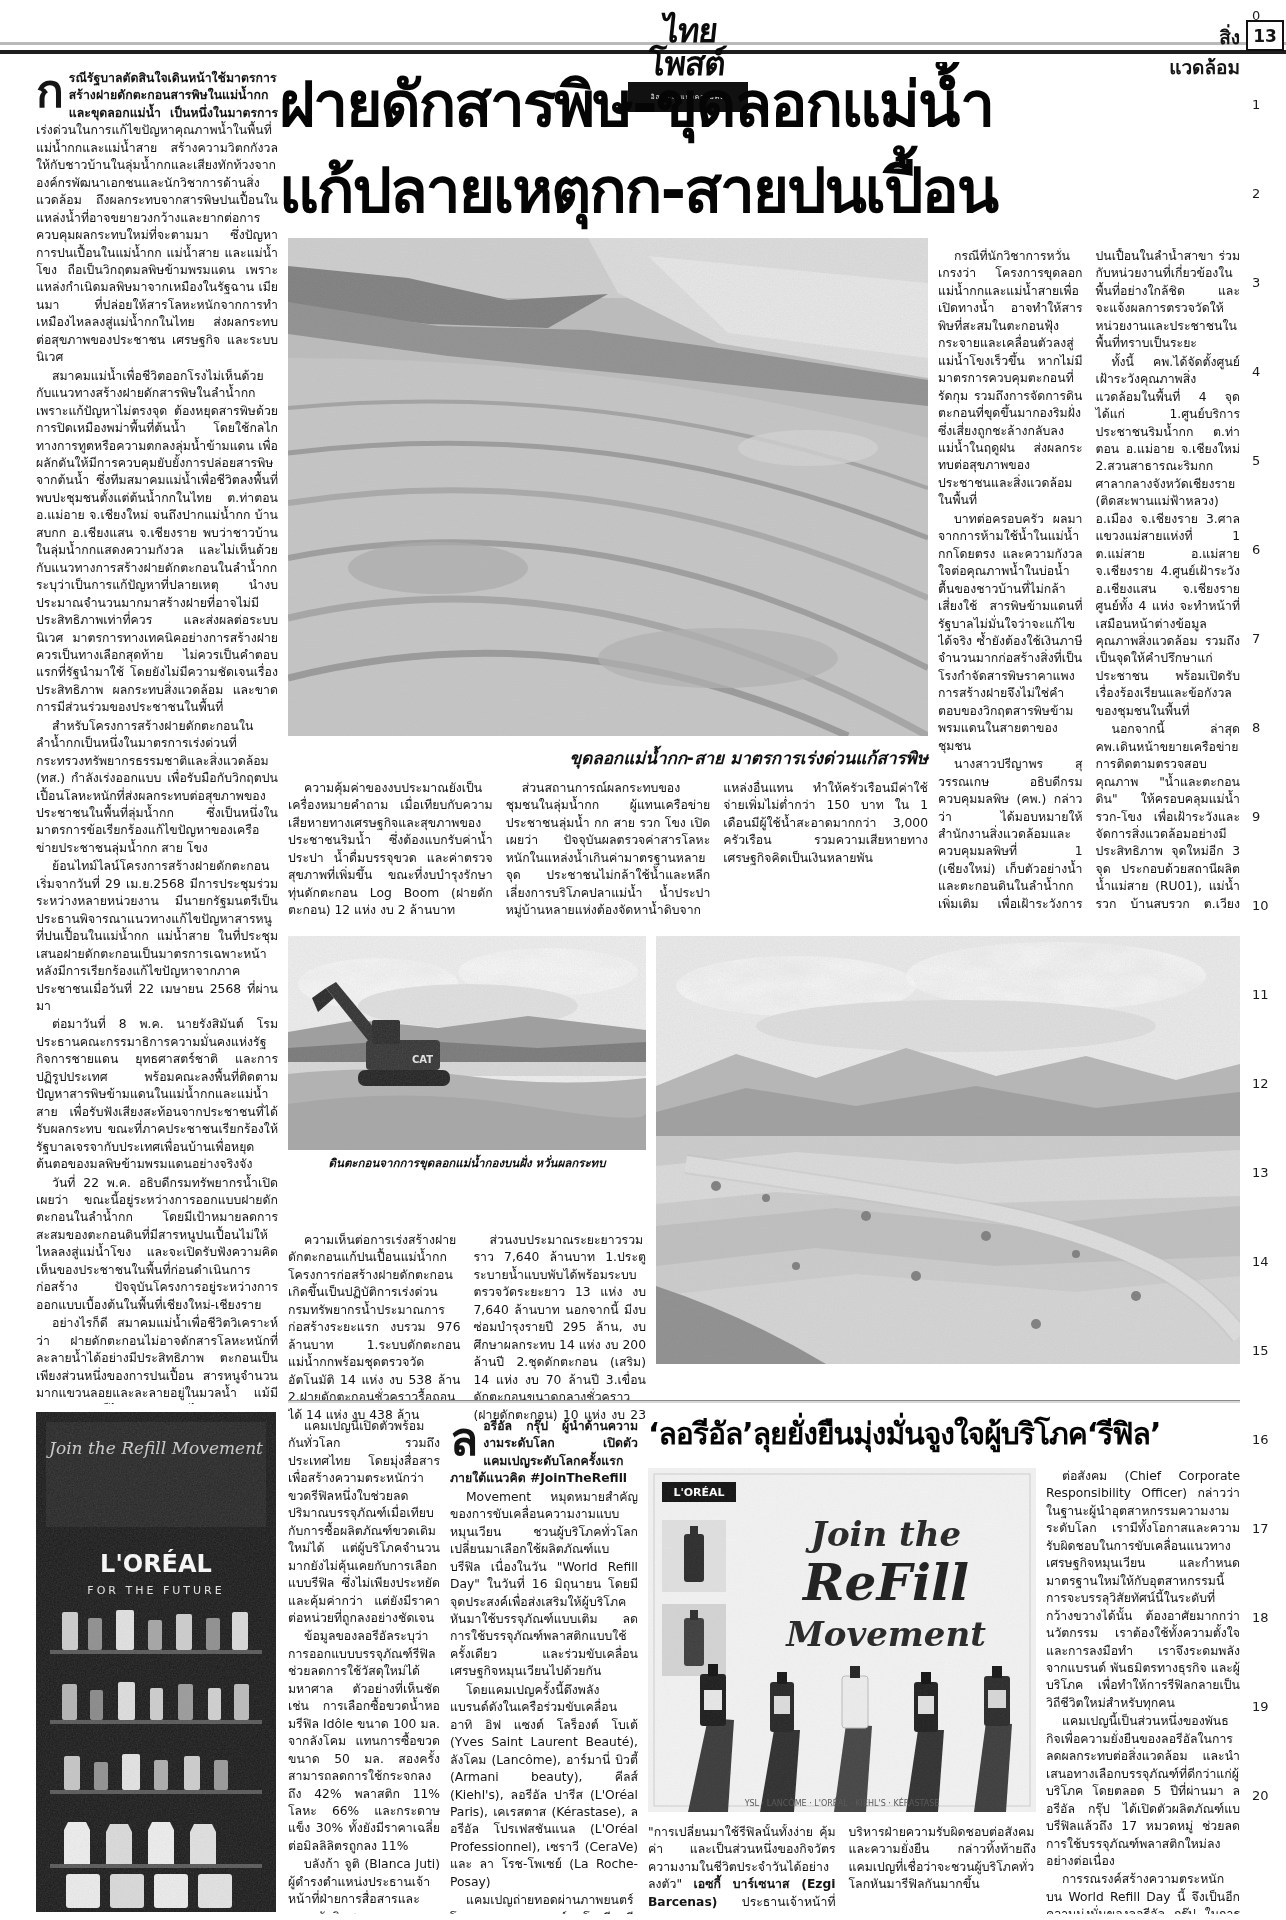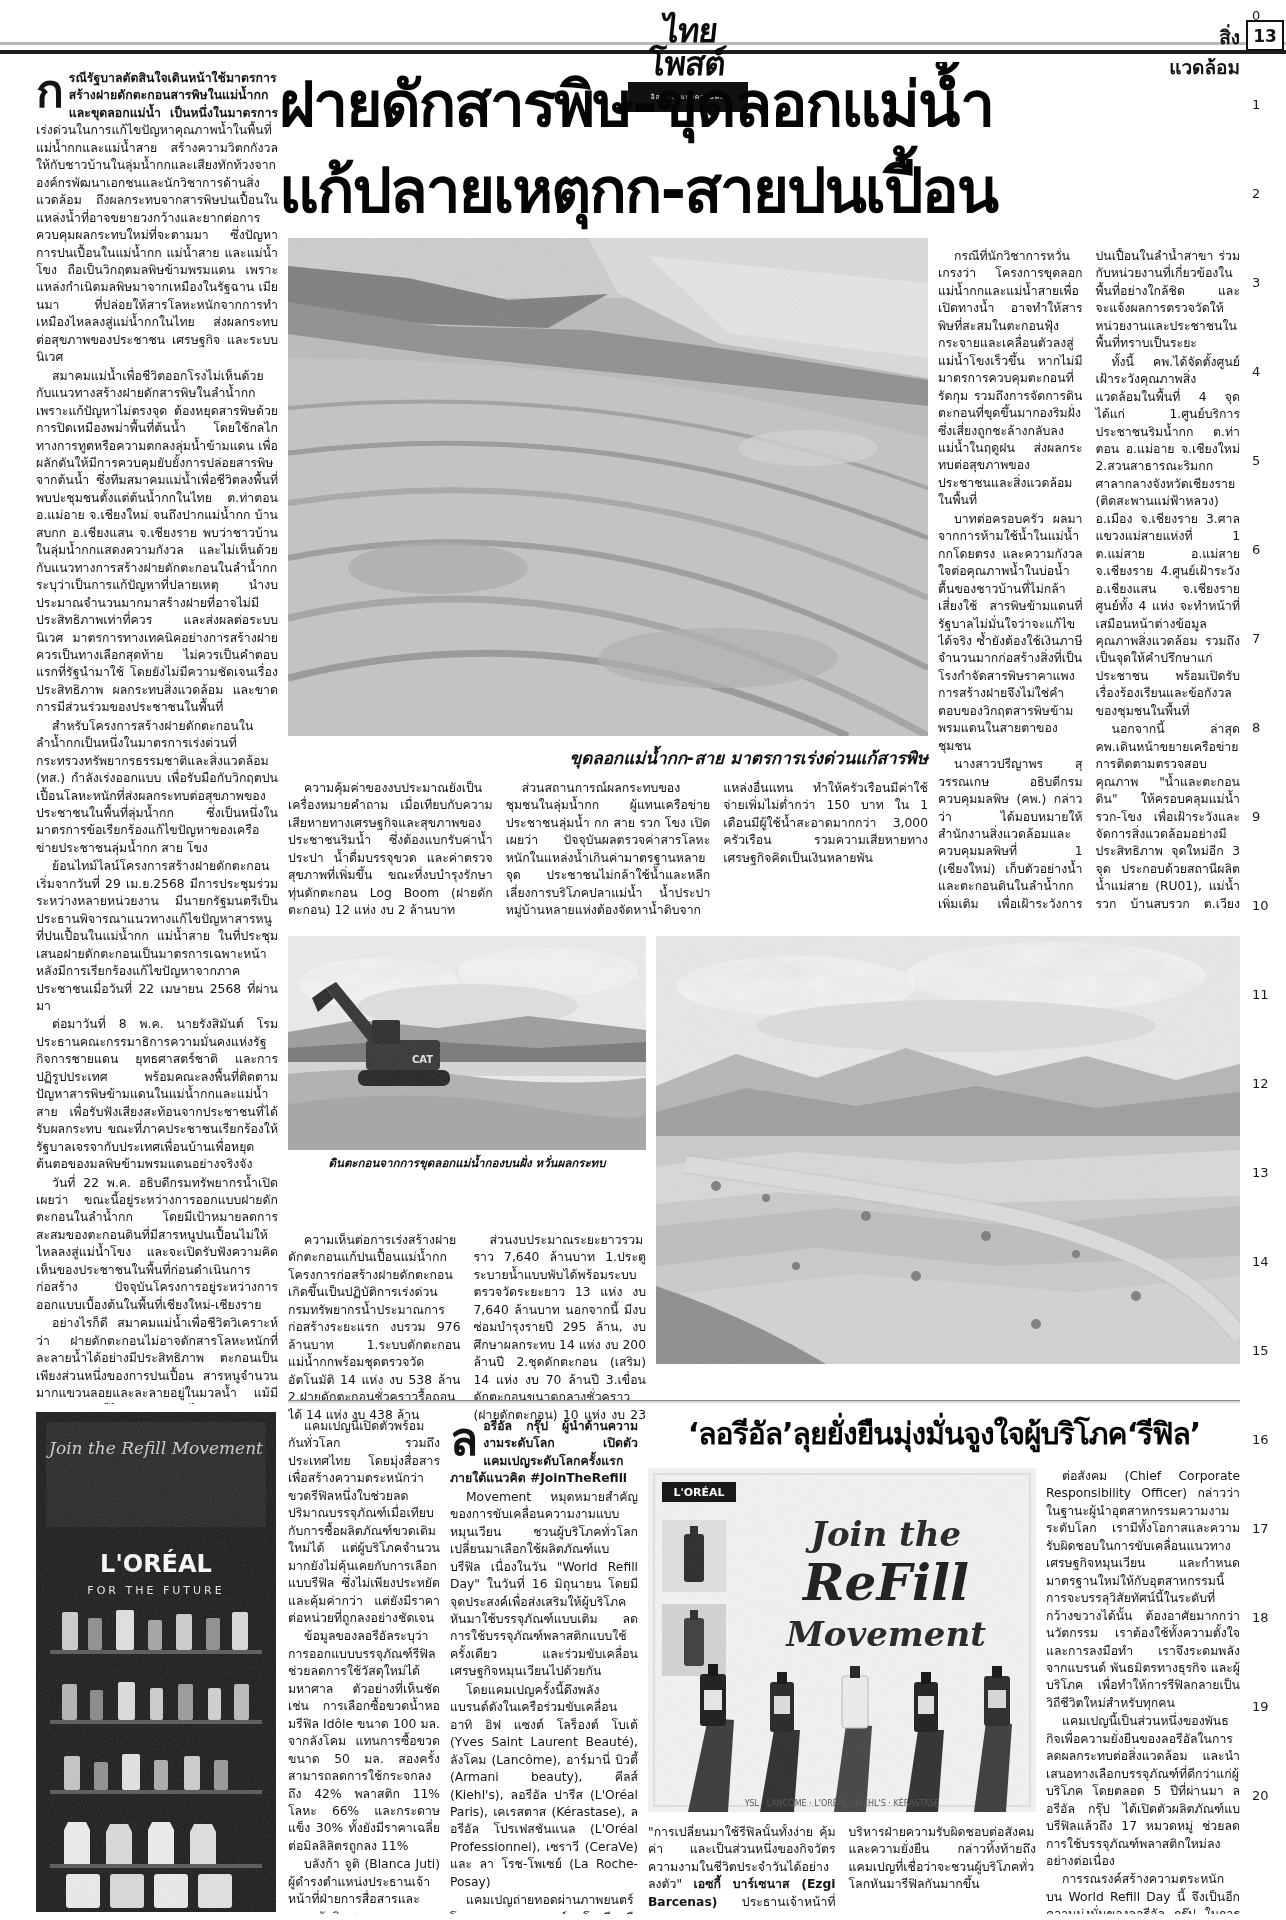--- a/index.html
+++ b/index.html
@@ -28,21 +28,21 @@
   .cols3{column-count:3;column-gap:13px;}
   .dropcap{float:left;font-size:46px;line-height:.8;font-weight:900;padding:3px 5px 0 0;}
   b.leadrun{font-weight:bold;}
   .caption{font-size:17px;font-weight:bold;font-style:italic;color:#111;}
   .cap-right{text-align:right;}
   .cap-center{text-align:center;font-size:11.5px;}
   figure{margin:0;}
   .divider{border-top:1px solid #8a8a8a;border-bottom:2px solid #d7d7d7;height:0;}
   
   .headline2{left:648px;top:1410px;width:592px;height:52px;overflow:hidden;
-             font-size:30px;font-weight:900;letter-spacing:-1px;white-space:nowrap;color:#050505;text-align:center;}
+             font-size:30px;font-weight:900;letter-spacing:-1px;white-space:nowrap;color:#050505;}
   .quote{font-style:normal;}
   .bname{font-weight:bold;}
 </style>
 </head>
 <body>
 
 <div class="page">
 
   <svg width="0" height="0" style="position:absolute" aria-hidden="true">
     <defs>

